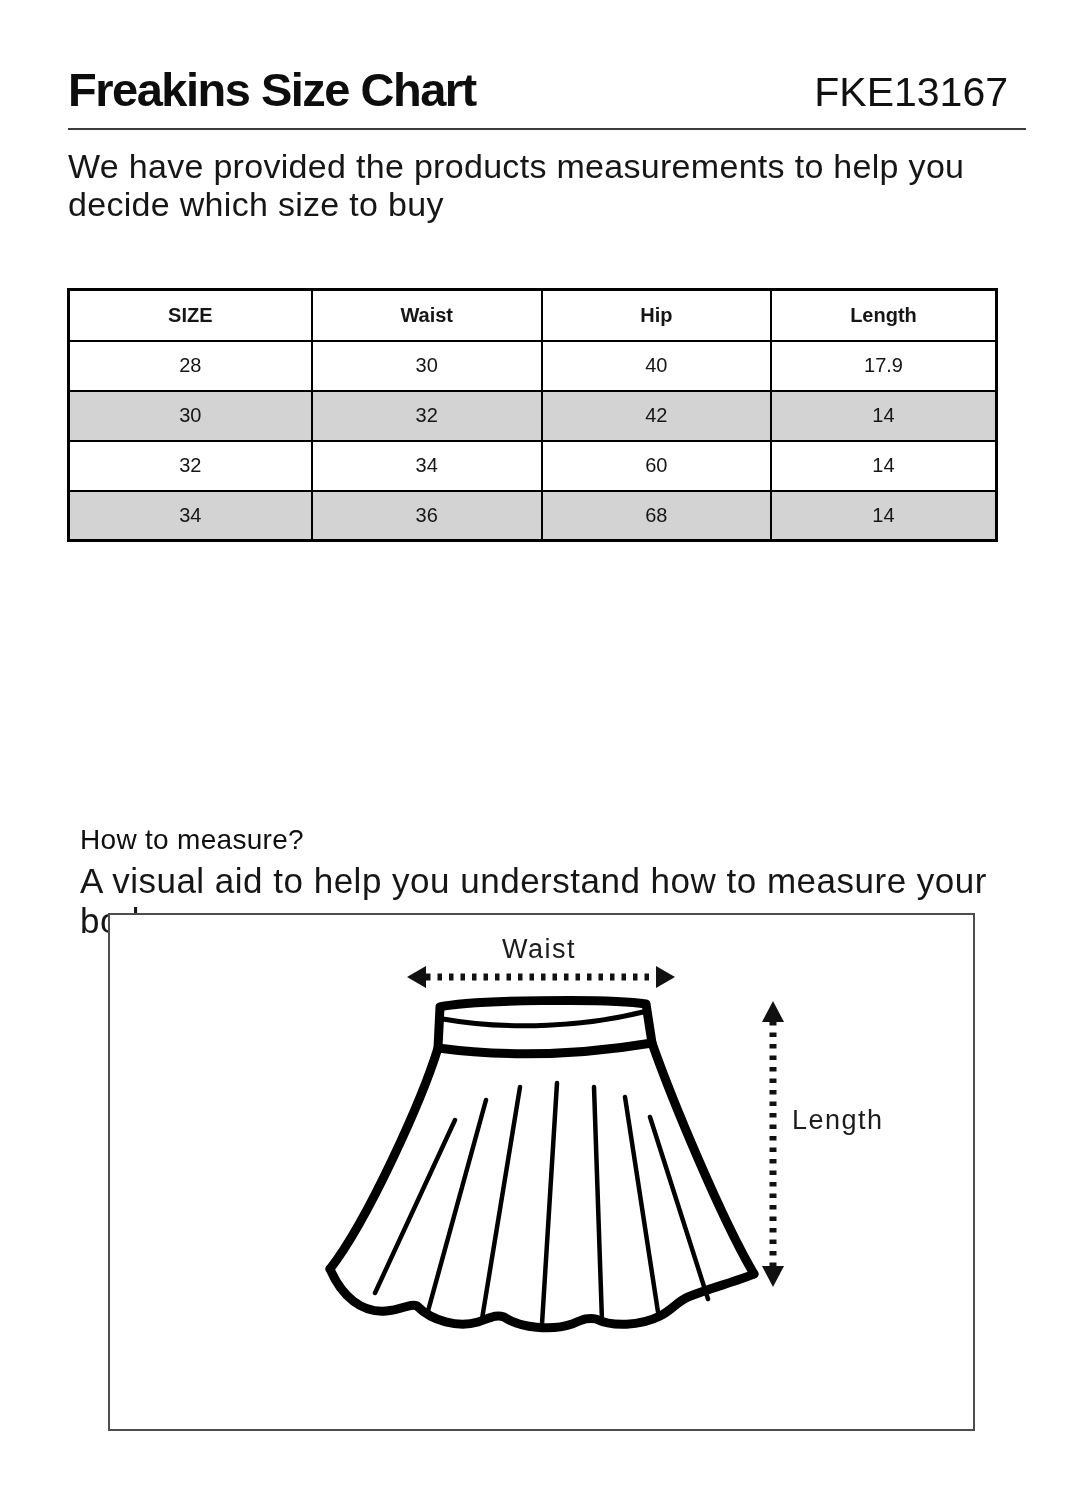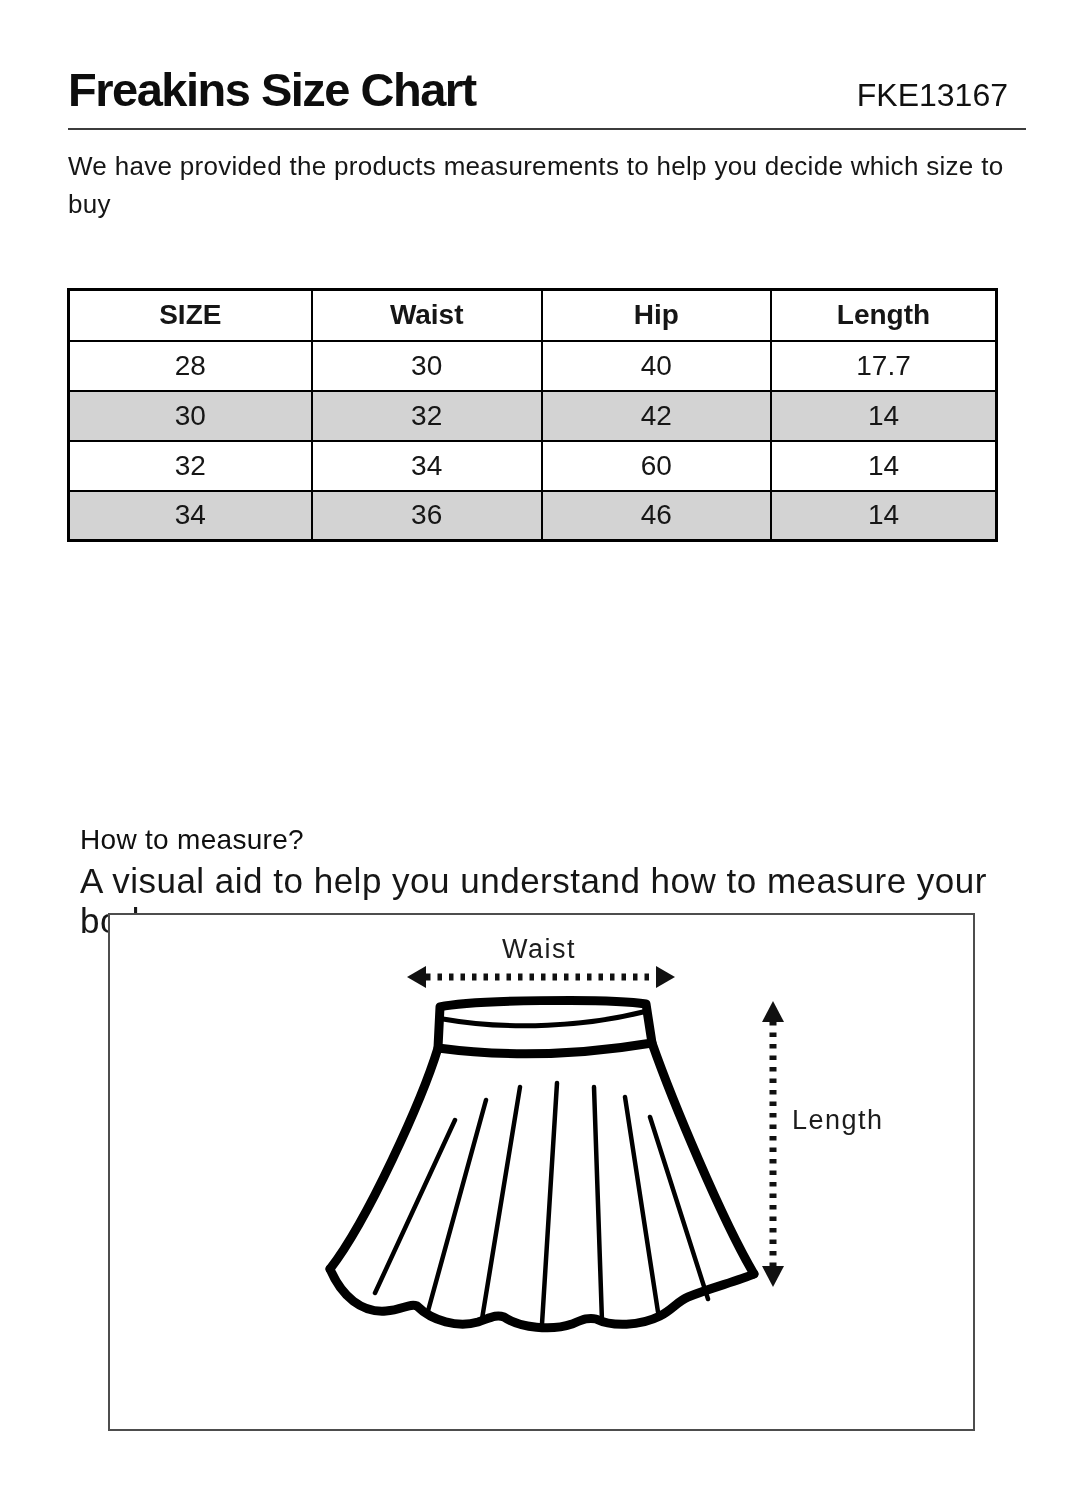--- a/index.html
+++ b/index.html
@@ -12,40 +12,40 @@
 
   
   .header {
     position:absolute; left:68px; top:62px; width:940px;
     display:flex; justify-content:space-between; align-items:baseline;gap:40px;
   }
   .title {
     font-size:47px; font-weight:900; letter-spacing:-1.5px; color:#0d0d0d;
   }
   .sku {
-    font-size:32px; font-weight:400; color:#111;
+    font-size:41px; font-weight:400; color:#111;
   }
   .title-divider {
     position:absolute; left:68px; top:128px; width:958px;
     border:none; border-top:2px solid #3c3c3c;
   }
   .intro {
     position:absolute; left:68px; top:147px; width:945px;
-    font-size:26px; line-height:38px; letter-spacing:0.3px; color:#161616;
+    font-size:34px; line-height:38px; letter-spacing:0.3px; color:#161616;
   }
 
   
   table.size-table {
     position:absolute; left:67px; top:288px; width:931px;
     border-collapse:collapse; table-layout:fixed;
     border:3px solid #000;
   }
   .size-table th, .size-table td {
     border:2px solid #000; text-align:center; vertical-align:middle;
-    font-size:28px; color:#161616; height:50px; padding:0;
+    font-size:20px; color:#161616; height:50px; padding:0;
   }
   .size-table th { font-weight:bold; height:51px; background:#ffffff; }
   .size-table col.c1 { width:26.2%; }
   .size-table col.c2 { width:24.8%; }
   .size-table col.c3 { width:24.7%; }
   .size-table col.c4 { width:24.3%; }
   .size-table tr.alt td { background:var(--row_alt,#d3d3d3); }
 
   
   .measure-heading {
@@ -96,38 +96,38 @@
       <th>Waist</th>
       <th>Hip</th>
       <th>Length</th>
     </tr>
   </thead>
   <tbody>
     <tr>
       <td>28</td>
       <td>30</td>
       <td>40</td>
-      <td>17.7</td>
+      <td>17.9</td>
     </tr>
     <tr class="alt">
       <td>30</td>
       <td>32</td>
       <td>42</td>
       <td>14</td>
     </tr>
     <tr>
       <td>32</td>
       <td>34</td>
       <td>60</td>
       <td>14</td>
     </tr>
     <tr class="alt">
       <td>34</td>
       <td>36</td>
-      <td>46</td>
+      <td>68</td>
       <td>14</td>
     </tr>
   </tbody>
 </table>
 
 <div class="measure-heading">How to measure?</div>
 <div class="measure-desc">A visual aid to help you understand how to measure your body.</div>
 
 <div class="diagram">
   <svg width="867" height="518" viewBox="0 0 867 518">

